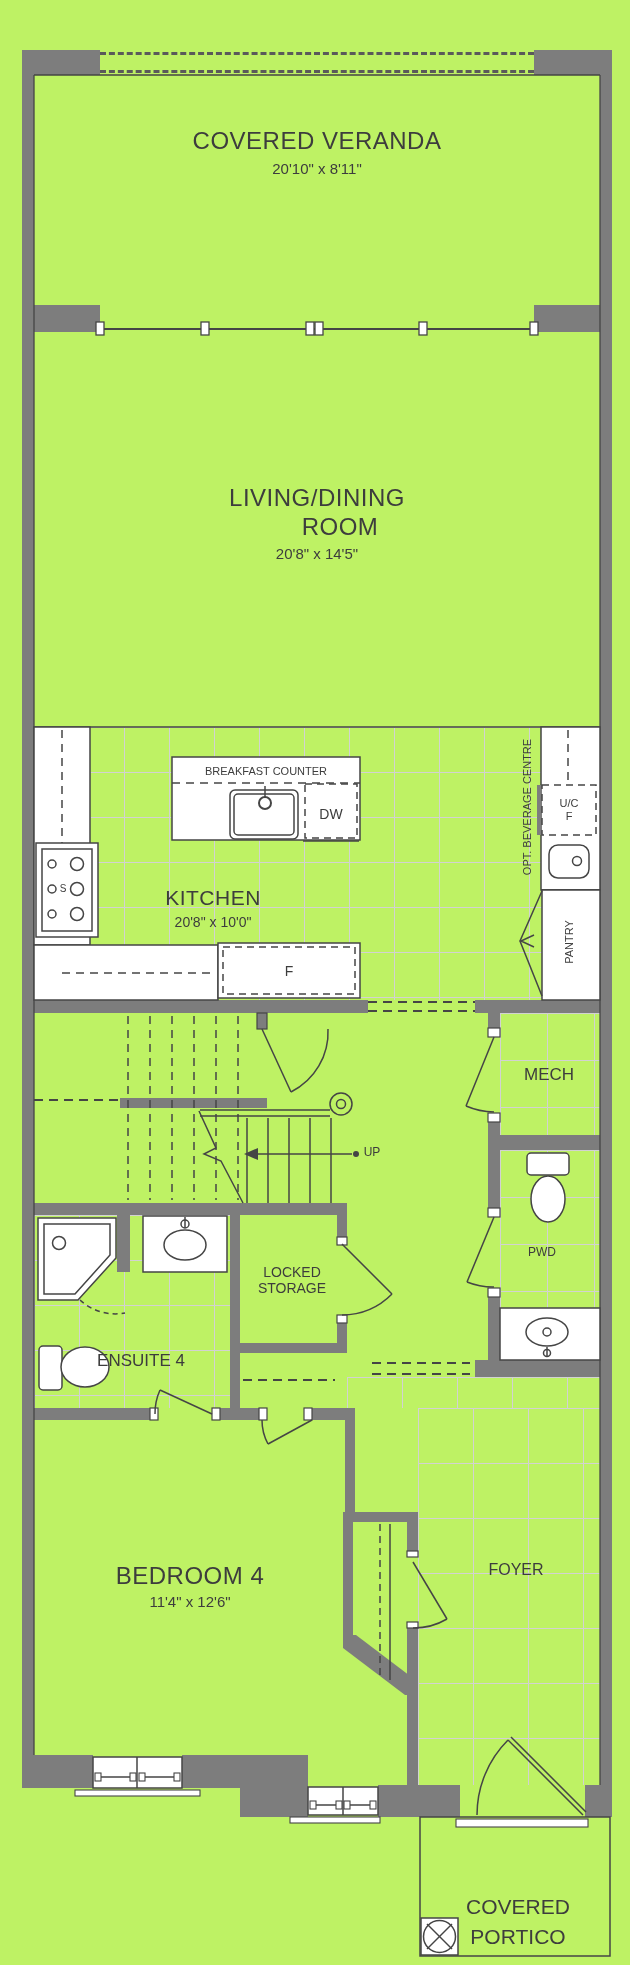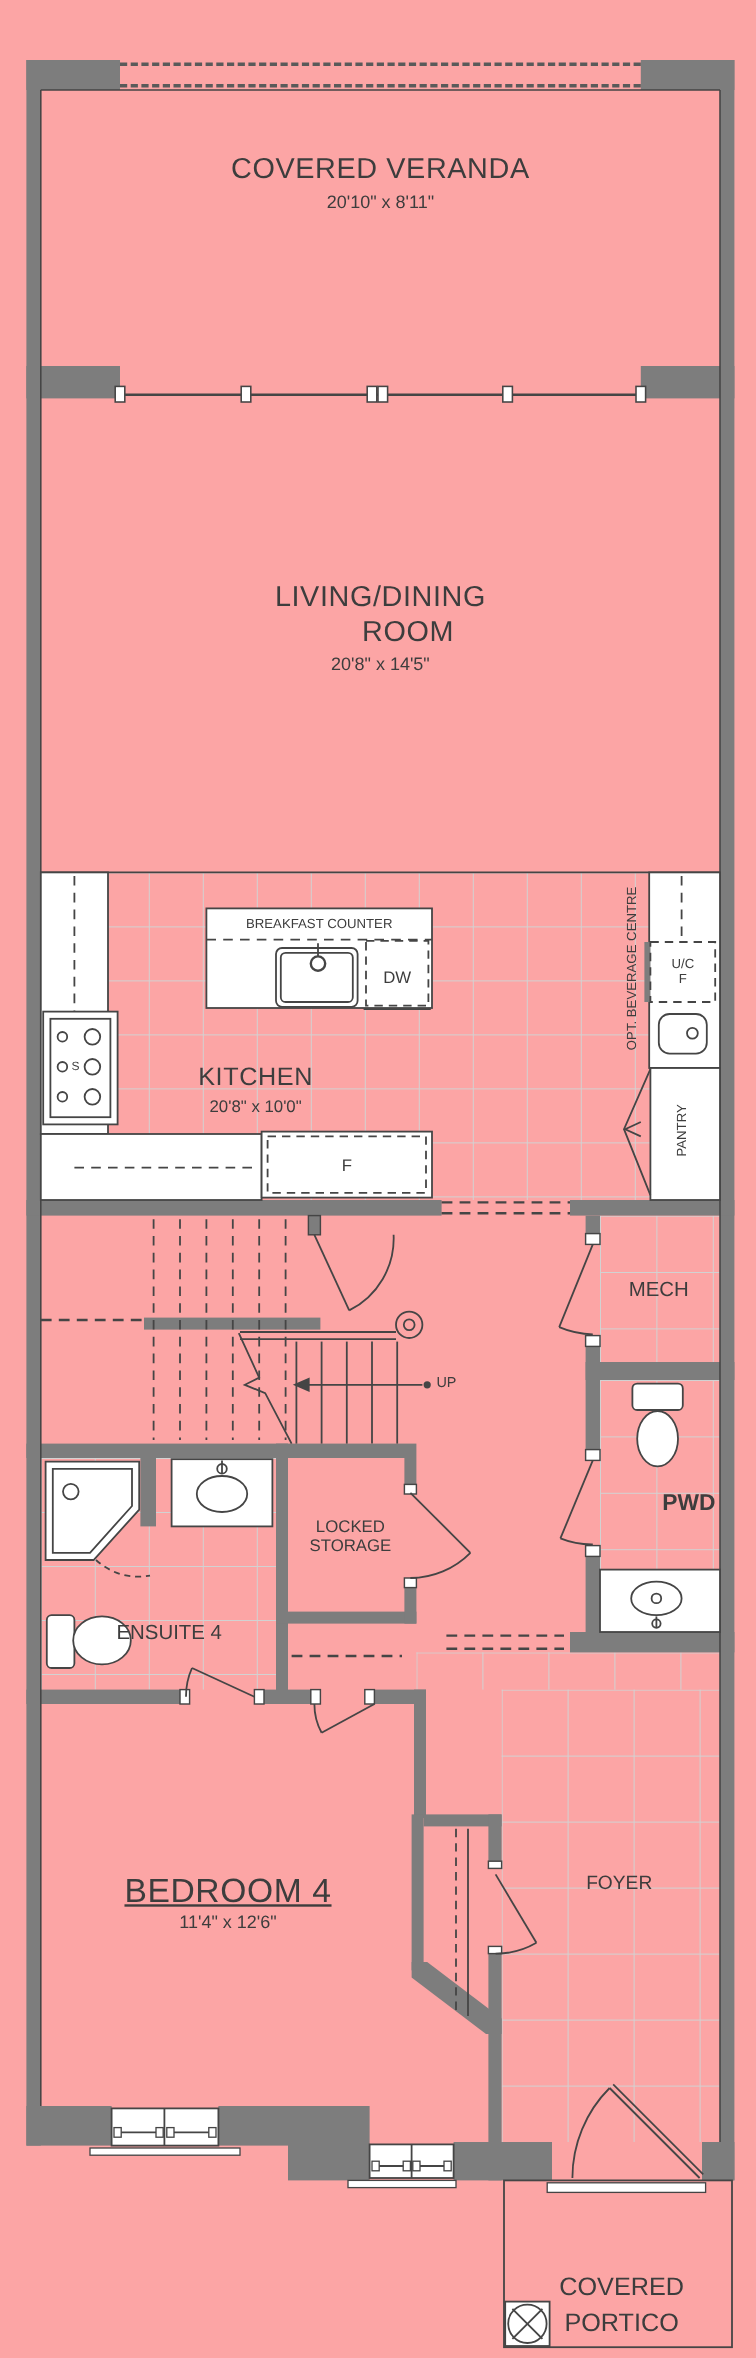--- a/index.html
+++ b/index.html
@@ -1,16 +1,16 @@
 <!DOCTYPE html>
 <html><head>
 <meta charset="utf-8">
 <style>
   html,body{margin:0;padding:0;background:#fff;}
-  #plan{position:relative;width:630px;height:1965px;background:#fca5a5;overflow:hidden;
+  #plan{position:relative;width:630px;height:1965px;background:#bef264;overflow:hidden;
         font-family:"Liberation Sans",sans-serif;color:#3d3d3d;}
   .wall{position:absolute;background:#7d7d7d;}
   .tiles{position:absolute;background-image:
       linear-gradient(#d2d2d2 1px, transparent 1px),
       linear-gradient(90deg,#d2d2d2 1px, transparent 1px);}
   .lbl{position:absolute;transform:translate(-50%,-50%);white-space:nowrap;
        text-align:center;color:#3d3d3d;line-height:1.15;}
   .vlbl{position:absolute;transform:translate(-50%,-50%) rotate(-90deg);
         white-space:nowrap;color:#3d3d3d;}
   .dashedstrip{position:absolute;border-top:3px dashed #5a5a5a;border-bottom:3px dashed #5a5a5a;}
@@ -320,32 +320,32 @@
 
   <div class="lbl" style="left:569px;top:810px;font-size:11px;">
     <span>U/C</span><br>
     <span>F</span>
   </div>
 
   <div class="vlbl" style="left:527px;top:807px;font-size:11px;">OPT. BEVERAGE CENTRE</div>
   <div class="vlbl" style="left:569px;top:942px;font-size:11px;">PANTRY</div>
 
   <div class="lbl" style="left:549px;top:1075px;font-size:17px;">MECH</div>
-  <div class="lbl" style="left:574px;top:1253px;font-size:19px;font-weight:bold;">PWD</div>
+  <div class="lbl" style="left:542px;top:1253px;font-size:12px;">PWD</div>
 
   <div class="lbl" style="left:372px;top:1153px;font-size:12px;">UP</div>
 
   <div class="lbl" style="left:292px;top:1280px;font-size:14px;">
     <span>LOCKED</span><br>
     <span>STORAGE</span>
   </div>
 
   <div class="lbl" style="left:141px;top:1333px;font-size:17px;margin-top:28px;">ENSUITE 4</div>
 
-  <div class="lbl" style="left:190px;top:1576px;font-size:28px;letter-spacing:0.5px;text-decoration:underline;">BEDROOM 4</div>
+  <div class="lbl" style="left:190px;top:1576px;font-size:24px;letter-spacing:0.5px;">BEDROOM 4</div>
   <div class="lbl" style="left:190px;top:1602px;font-size:15px;">11'4" x 12'6"</div>
 
   <div class="lbl" style="left:516px;top:1570px;font-size:16px;">FOYER</div>
 
   <div class="lbl" style="left:518px;top:1922px;font-size:21px;line-height:1.45;">
     <span>COVERED</span><br>
     <span>PORTICO</span>
   </div>
 
 </div>

